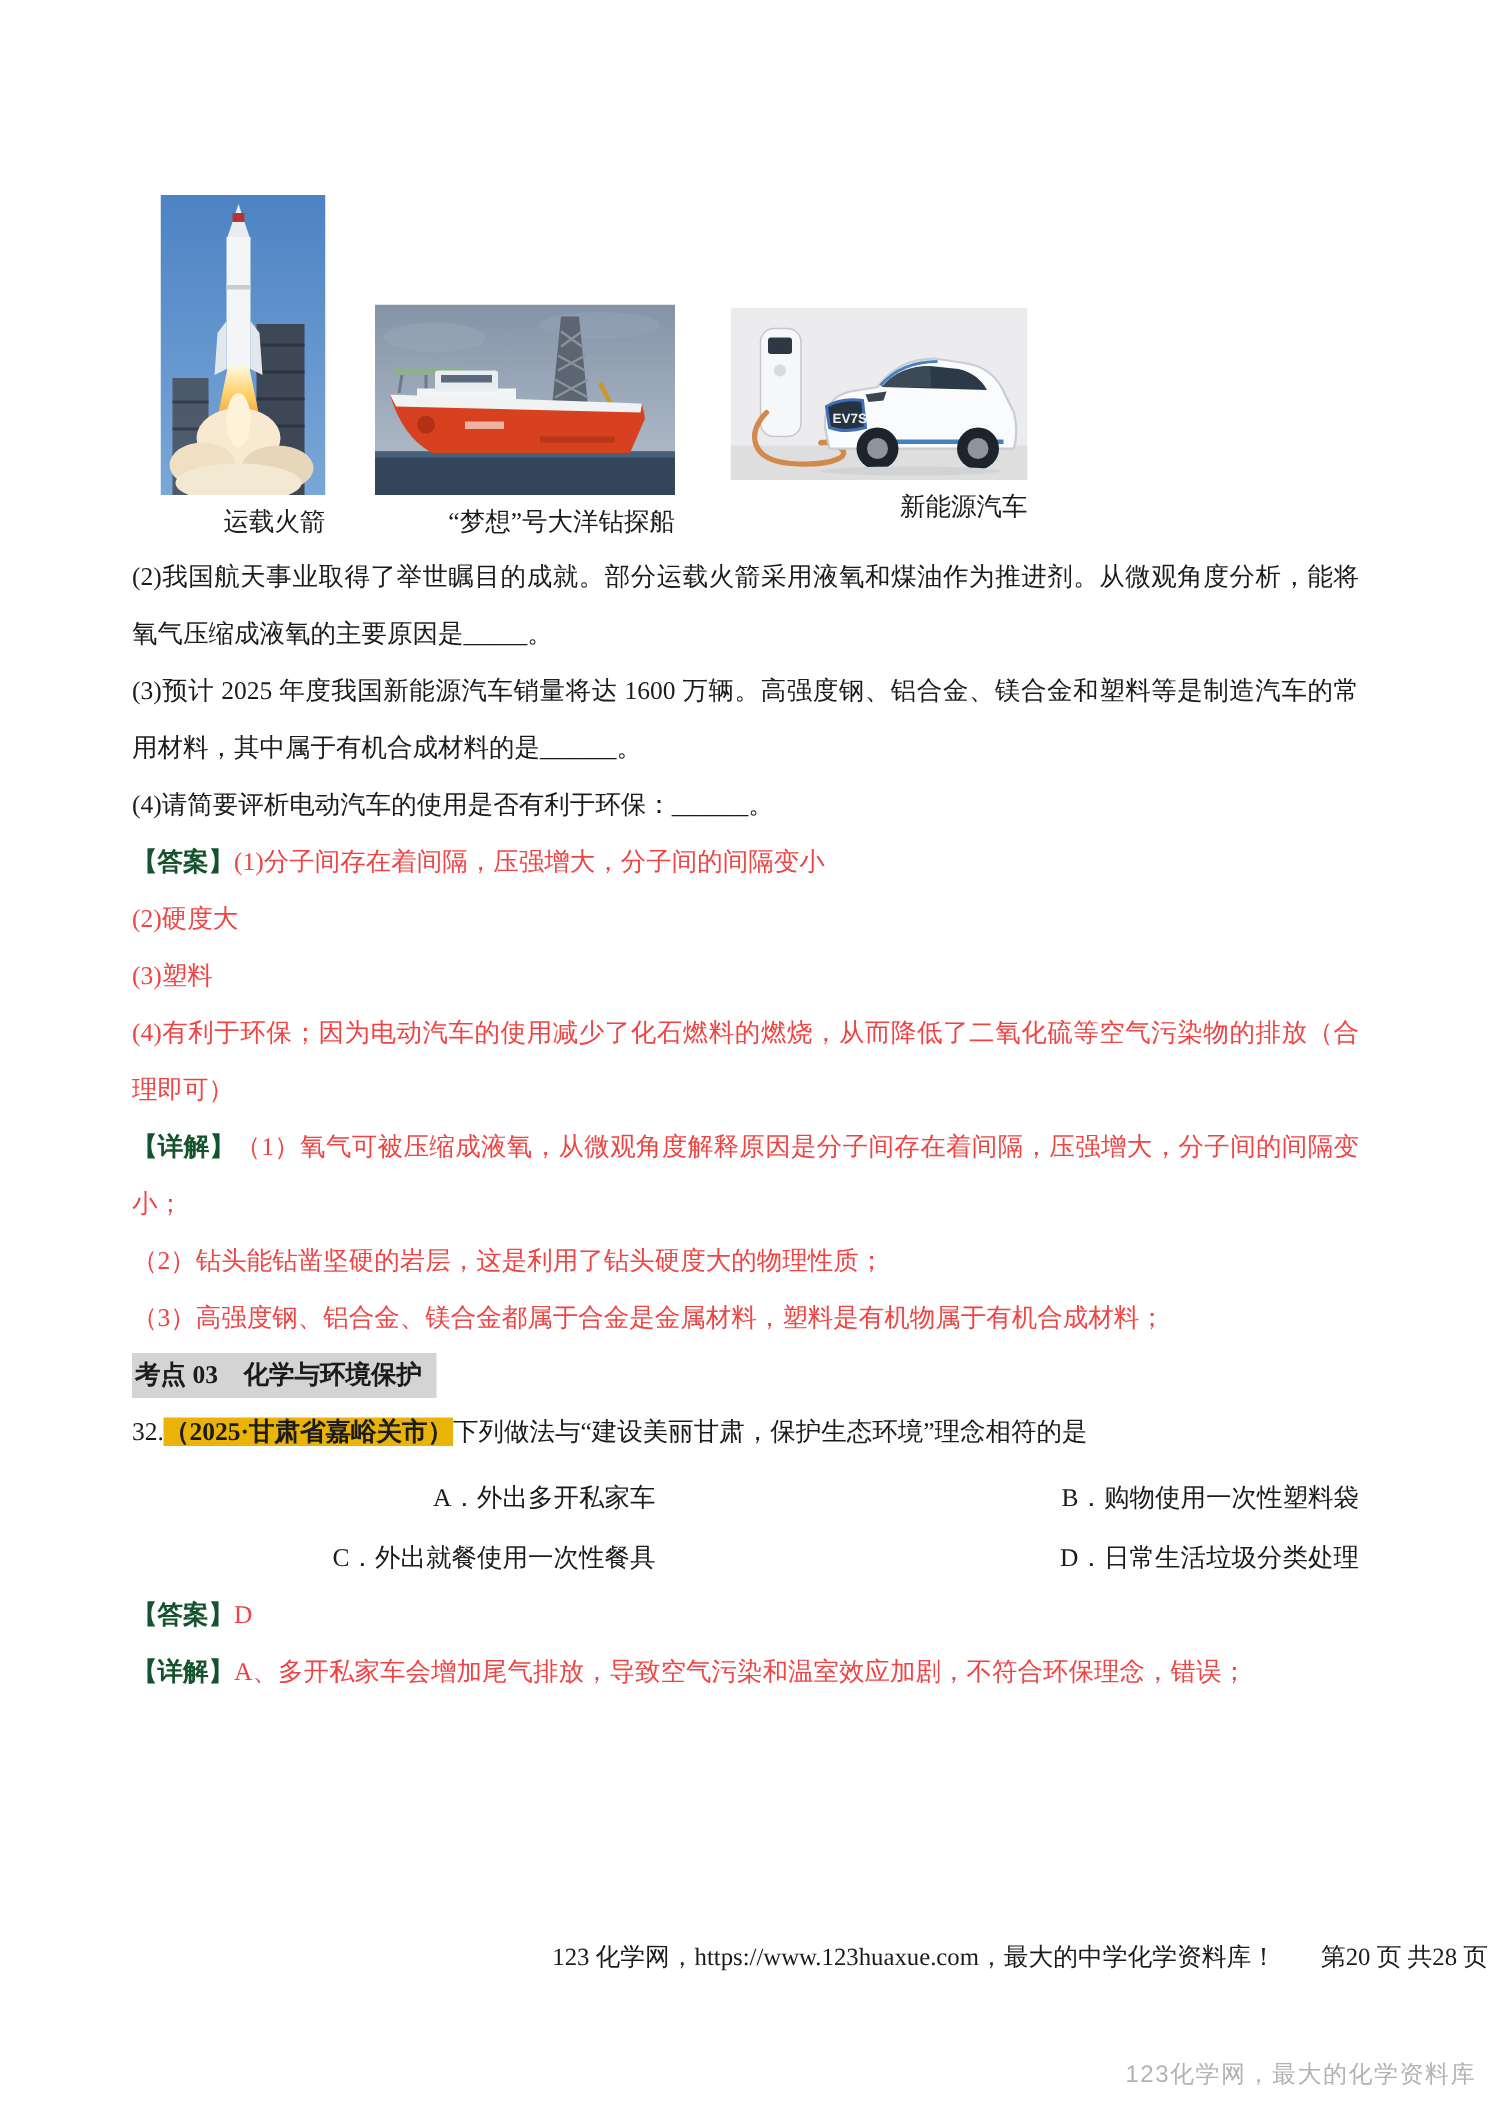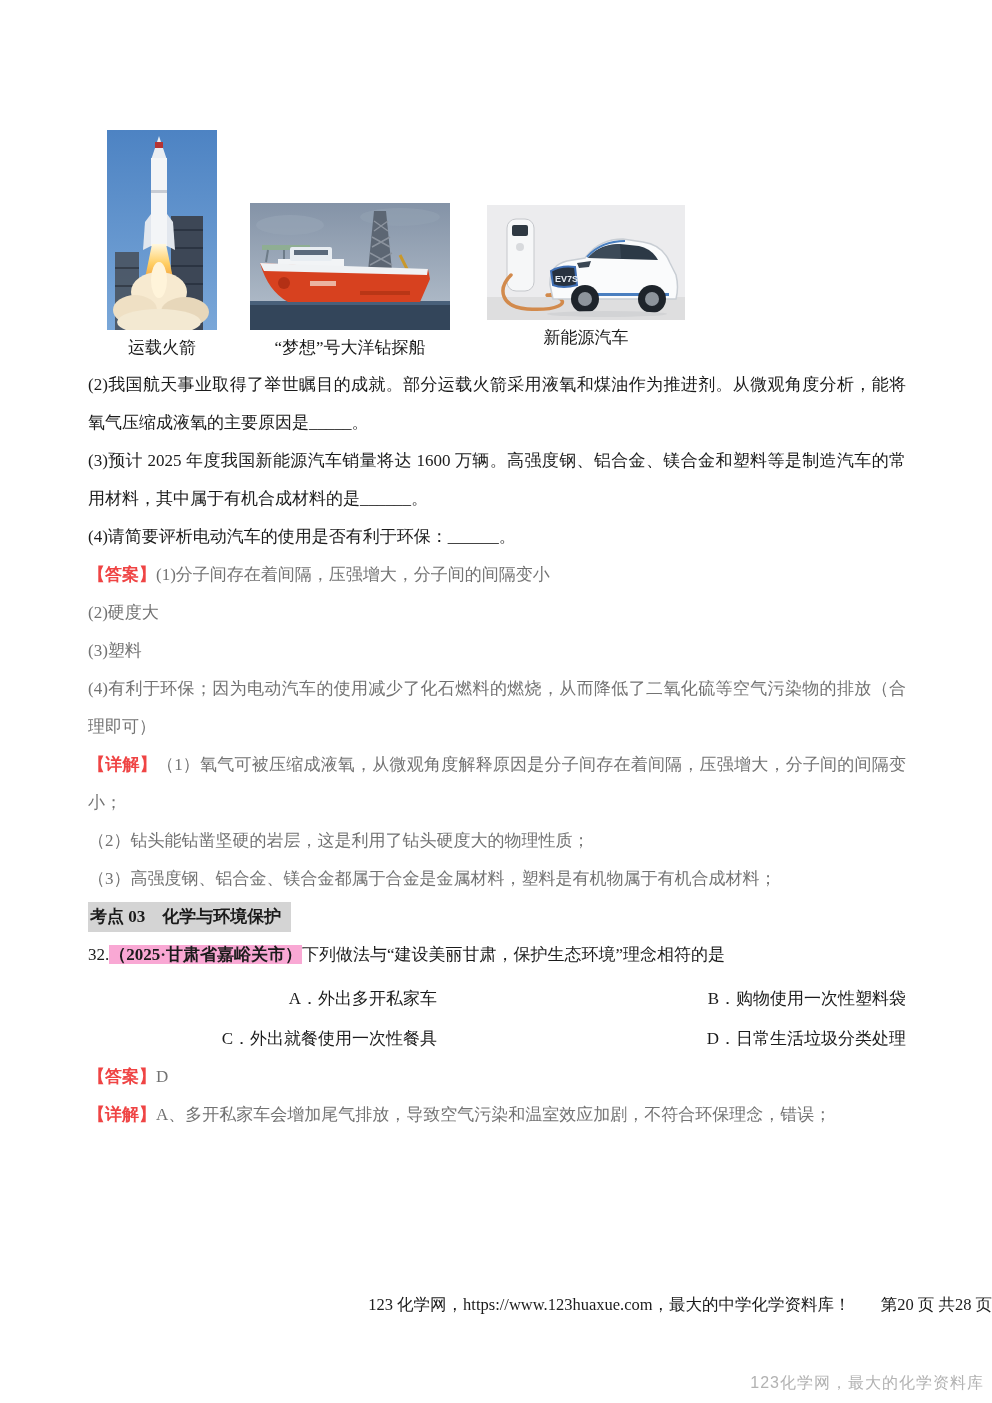--- a/index.html
+++ b/index.html
@@ -4,37 +4,37 @@
 <style>
   * { margin:0; padding:0; box-sizing:border-box; }
   html,body { background:#fff; }
   body {
     width:992px; height:1403px; position:relative; overflow:hidden;
     font-family:"Liberation Serif","DejaVu Serif",serif; color:#1b1b1b;
   }
   .page { position:absolute; inset:0; background:#ffffff; }
 
   
-  .fig { position:absolute; text-align:center; }
+  .fig { position:absolute; text-align:right; }
   .fig svg { display:block; }
   .fig figcaption { margin-top:6px; font-size:17px; color:#1b1b1b; }
   .fig-rocket { left:107px; top:130px; width:110px; }
   .fig-ship   { left:250px; top:203px; width:200px; }
   .fig-car    { left:487px; top:205px; width:198px; }
 
   
   .content {
     position:absolute; left:88px; top:366px; width:818px;
     font-size:17px; line-height:38px; text-align:justify;
   }
   .content p { margin:0; }
   .bold { font-weight:bold; }
-  .red { color:#737373; }
-  .marker { color:#ef4444; font-weight:bold; }
-  .hl { background:#f9a8d4; font-weight:bold; }
+  .red { color:#ef4444; }
+  .marker { color:#14532d; font-weight:bold; }
+  .hl { background:#eab308; font-weight:bold; }
   .sec-header { margin-top:4px; }
   .sec-header .hl-block { display:inline-block; background:#d4d4d4; font-weight:bold; padding:0 10px 0 2px; line-height:30px; }
   .q32-line { margin-top:8px; }
   .options {
     display:grid; grid-template-columns:322px auto; row-gap:2px;
     padding-left:27px; margin-top:6px; text-align:right;
   }
   .ans-line { margin-top:2px; }
 
   .footer {

